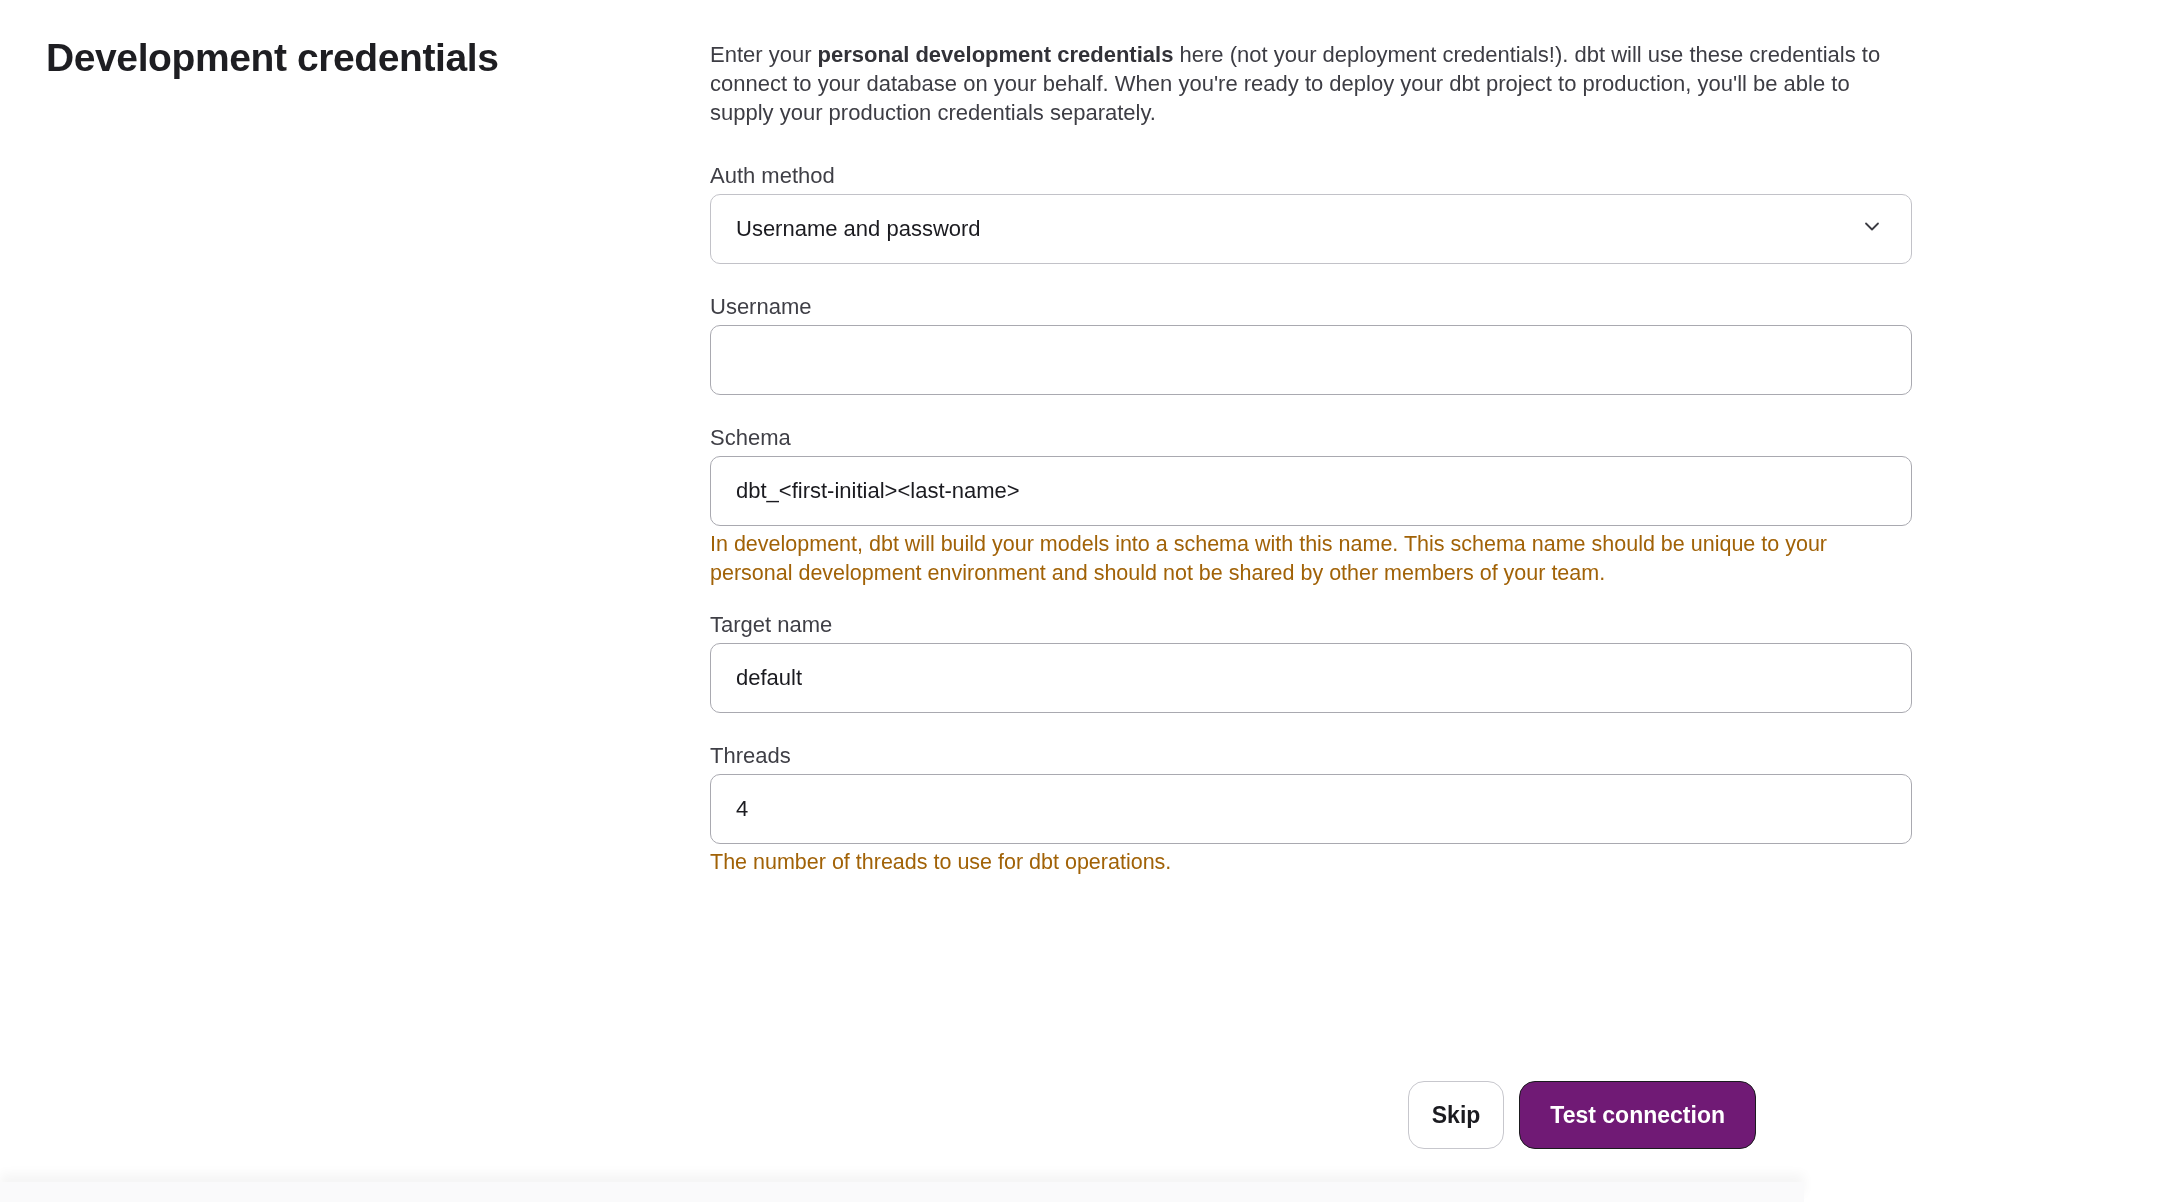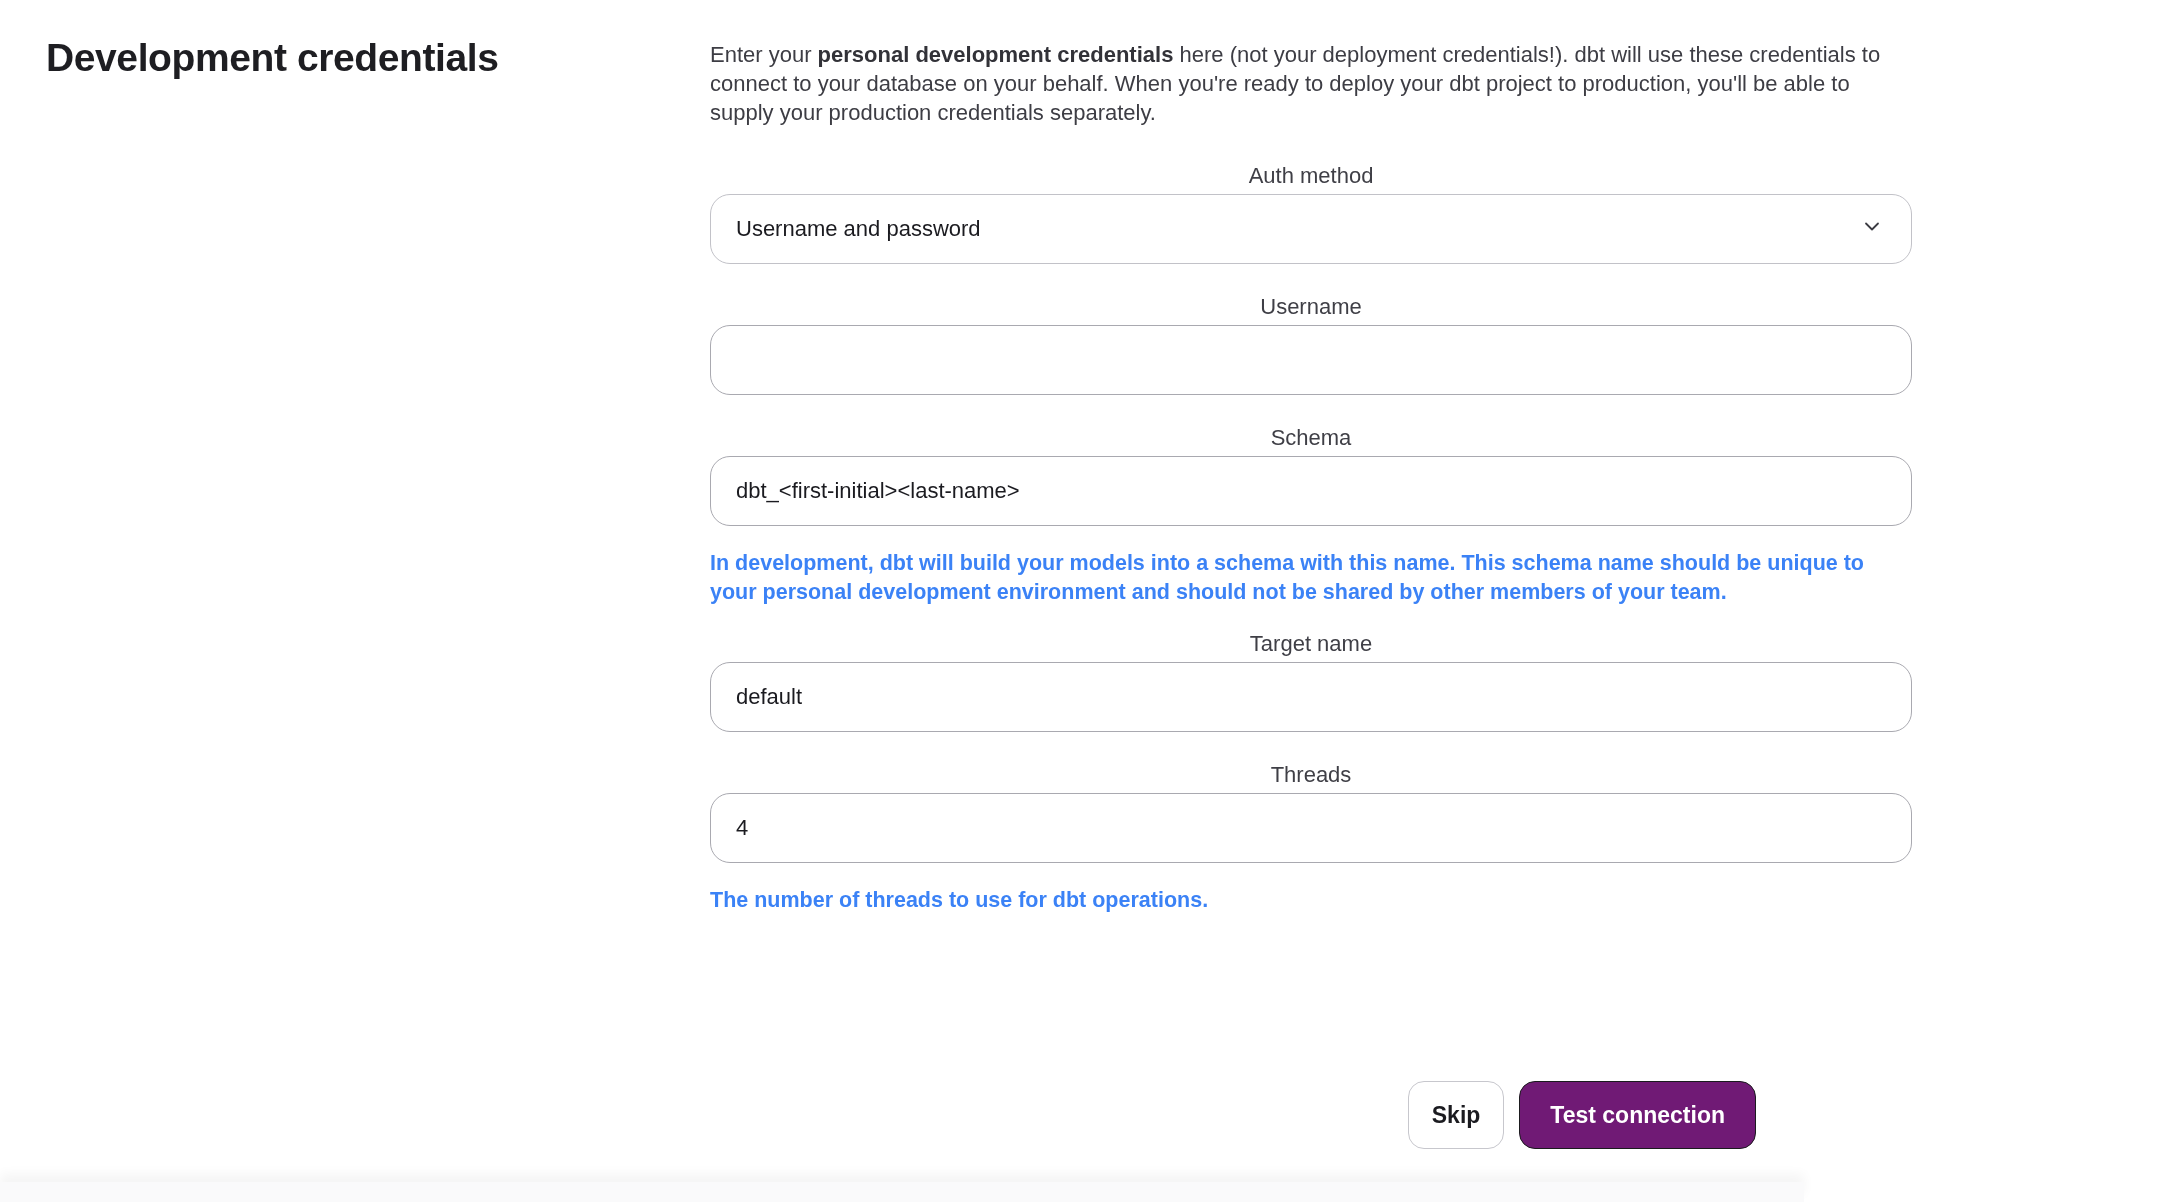--- a/index.html
+++ b/index.html
@@ -36,49 +36,47 @@
   }
   .intro strong { font-weight: 700; color: #323238; }
 
   .field { margin-bottom: 30px; }
   .field-label {
     display: block;
     font-size: 22px;
     line-height: 26px;
     color: #3f3f46;
     margin-bottom: 5px;
-    text-align: center;
   }
   .text-input, .select-box {
     width: 100%;
     height: 70px;
     border: 1px solid #a9a9b0;
-    border-radius: 20px;
+    border-radius: 10px;
     background: #ffffff;
     font-family: "Liberation Sans", sans-serif;
     font-size: 22px;
     color: #1b1b20;
     padding: 0 25px;
     outline: none;
   }
   .select-box {
     border-color: #c2c2c8;
     display: flex;
     align-items: center;
     justify-content: space-between;
     cursor: pointer;
   }
   .select-box .chevron { flex: 0 0 auto; margin-right: 2px; }
 
   .helper-text {
-    margin-top: 23px;
+    margin-top: 4px;
     font-size: 21.5px;
     line-height: 29px;
-    color: #3b82f6;
-    font-weight: bold;
+    color: #a16207;
   }
   .field.with-helper { margin-bottom: 24px; }
 
   .actions {
     position: absolute;
     top: 1081px;
     right: 48px;
     display: flex;
     gap: 15px;
     align-items: center;

